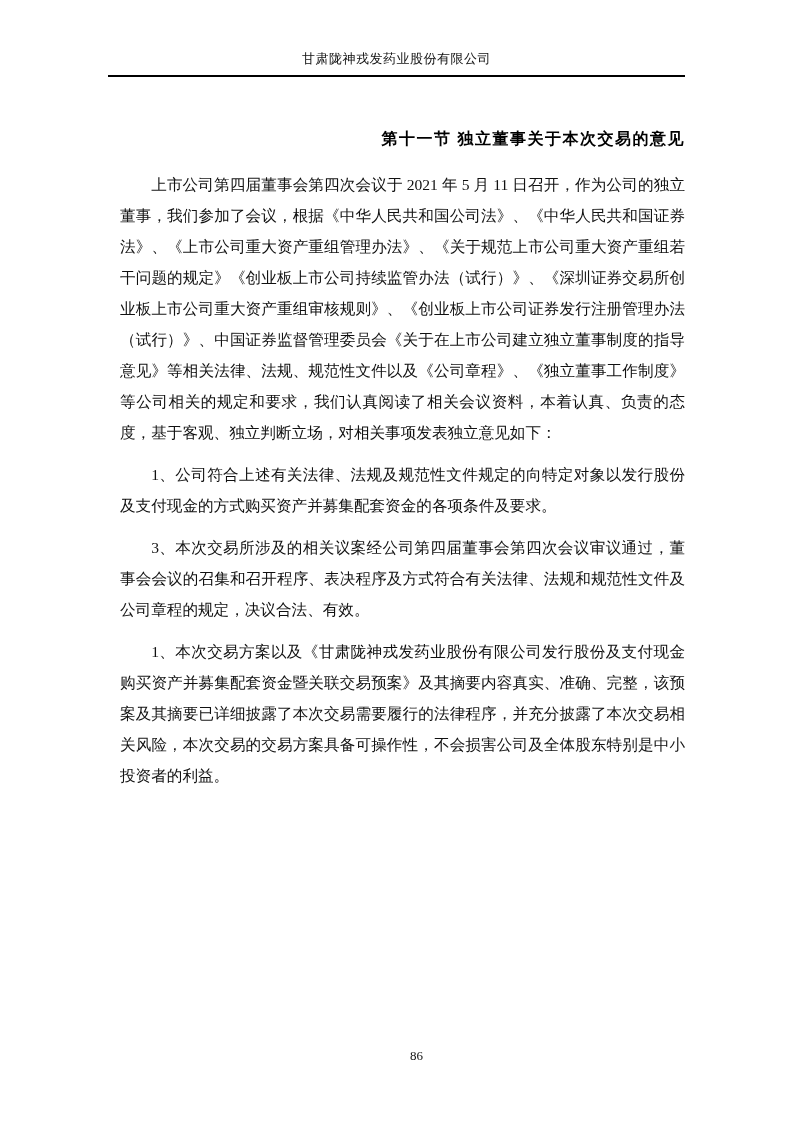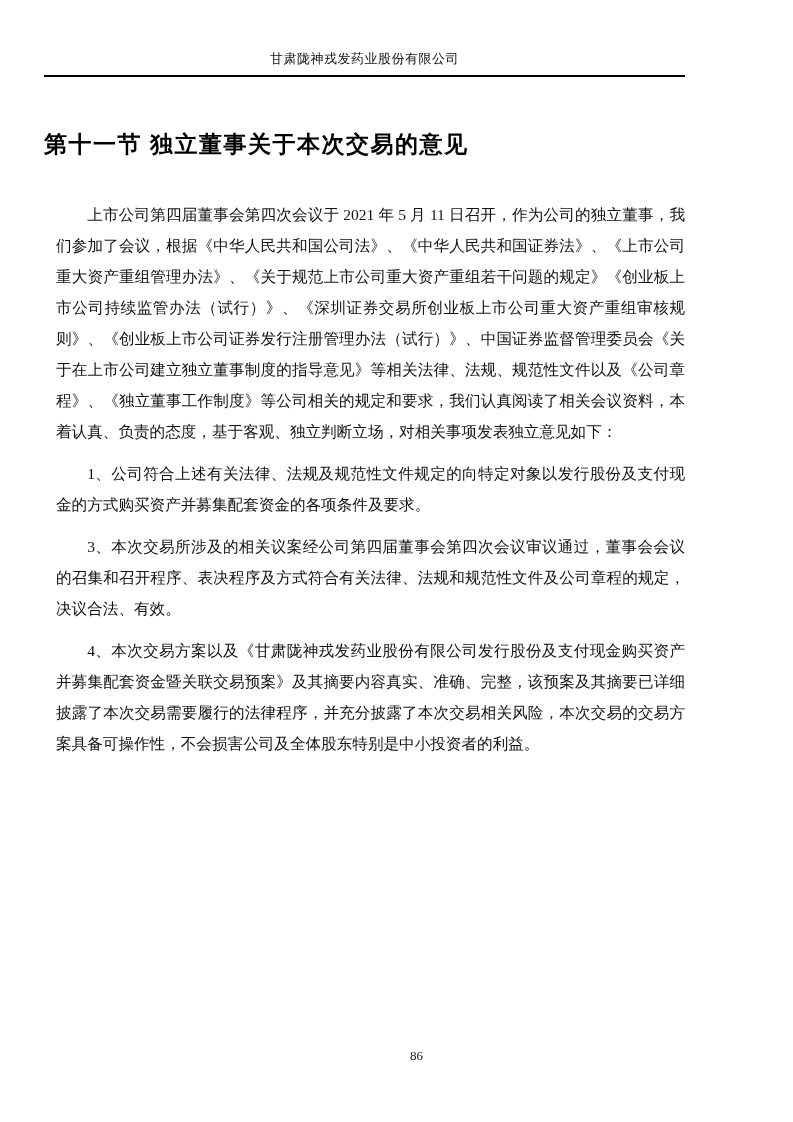--- a/index.html
+++ b/index.html
@@ -9,41 +9,41 @@
   }
   .page {
     position: relative;
     width: 793px;
     height: 1122px;
     margin: 0 auto;
     background: #ffffff;
     color: #111111;
     font-family: "Liberation Serif", "DejaVu Serif", serif;
     box-sizing: border-box;
-    padding: 50px 108px 0 44px;
+    padding: 50px 108px 0 108px;
     overflow: hidden;
   }
   .doc-header {
     display: flex;
     justify-content: center;
     align-items: baseline;
     gap: 18px;
     font-size: 13px;
     letter-spacing: 0.5px;
     white-space: nowrap;
     padding-bottom: 7px;
     border-bottom: 2px solid #000000;
   }
   .doc-title {
     font-family: "Liberation Sans", "DejaVu Sans", sans-serif;
     font-weight: bold;
-    font-size: 23px;
+    font-size: 16px;
     letter-spacing: 1.5px;
-    text-align: left;
-    margin: 52px 0 39px 0;
+    text-align: right;
+    margin: 52px 0 19px 0;
     color: #000000;
   }
   .doc-body p {
     font-size: 15.6px;
     line-height: 31px;
     text-align: justify;
     text-indent: 2em;
     margin: 0 0 11px 12px;
     word-break: break-all;
   }
@@ -66,20 +66,20 @@
   <header class="doc-header">
     <span>甘肃陇神戎发药业股份有限公司</span>
   </header>
 
   <h1 class="doc-title">第十一节 独立董事关于本次交易的意见</h1>
 
   <main class="doc-body">
     <p>上市公司第四届董事会第四次会议于 2021 年 5 月 11 日召开，作为公司的独立董事，我们参加了会议，根据《中华人民共和国公司法》、《中华人民共和国证券法》、《上市公司重大资产重组管理办法》、《关于规范上市公司重大资产重组若干问题的规定》《创业板上市公司持续监管办法（试行）》、《深圳证券交易所创业板上市公司重大资产重组审核规则》、《创业板上市公司证券发行注册管理办法（试行）》、中国证券监督管理委员会《关于在上市公司建立独立董事制度的指导意见》等相关法律、法规、规范性文件以及《公司章程》、《独立董事工作制度》等公司相关的规定和要求，我们认真阅读了相关会议资料，本着认真、负责的态度，基于客观、独立判断立场，对相关事项发表独立意见如下：</p>
     <p>1、公司符合上述有关法律、法规及规范性文件规定的向特定对象以发行股份及支付现金的方式购买资产并募集配套资金的各项条件及要求。</p>
     <p>3、本次交易所涉及的相关议案经公司第四届董事会第四次会议审议通过，董事会会议的召集和召开程序、表决程序及方式符合有关法律、法规和规范性文件及公司章程的规定，决议合法、有效。</p>
-    <p>4、本次交易方案以及《甘肃陇神戎发药业股份有限公司发行股份及支付现金购买资产并募集配套资金暨关联交易预案》及其摘要内容真实、准确、完整，该预案及其摘要已详细披露了本次交易需要履行的法律程序，并充分披露了本次交易相关风险，本次交易的交易方案具备可操作性，不会损害公司及全体股东特别是中小投资者的利益。</p>
+    <p>1、本次交易方案以及《甘肃陇神戎发药业股份有限公司发行股份及支付现金购买资产并募集配套资金暨关联交易预案》及其摘要内容真实、准确、完整，该预案及其摘要已详细披露了本次交易需要履行的法律程序，并充分披露了本次交易相关风险，本次交易的交易方案具备可操作性，不会损害公司及全体股东特别是中小投资者的利益。</p>
   </main>
 
   <footer class="doc-footer">
     <span>86</span>
   </footer>
 
 </div>
 
 </body></html>

